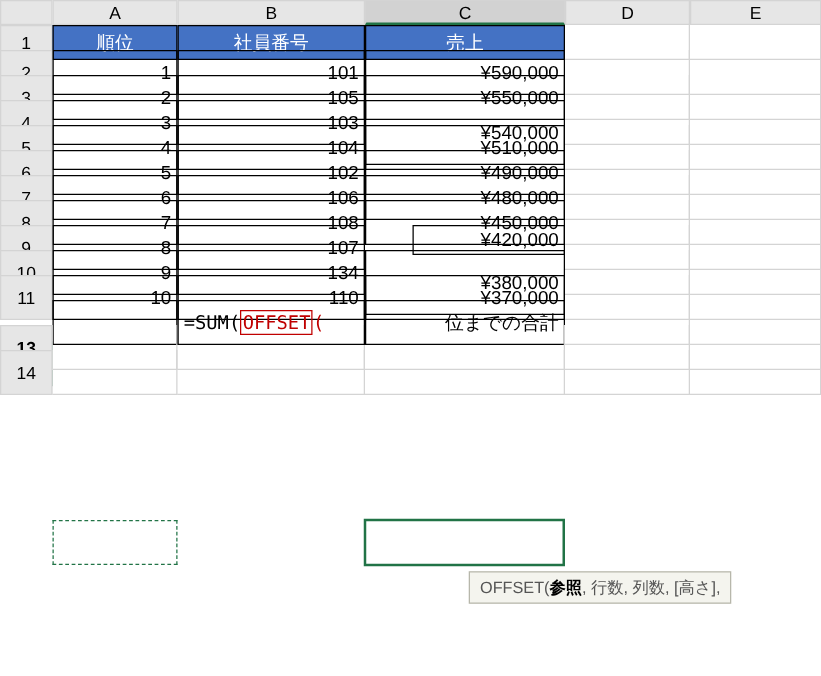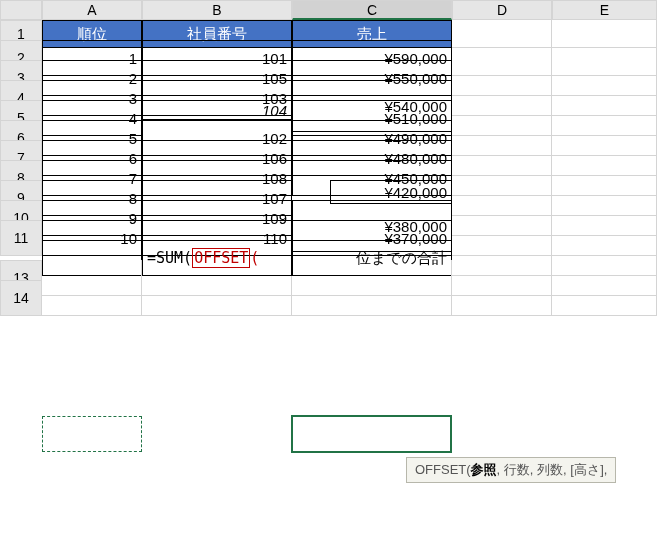--- a/index.html
+++ b/index.html
@@ -83,21 +83,20 @@
   pointer-events: none;
 }
 .tooltip {
   position: absolute;
   background: #f4f4ee;
   border: 1px solid #b7b7ab;
   font-size: 13px;
   padding: 3px 8px;
   color: #555;
   white-space: nowrap;
-  margin-left: 31px;
 }
 .tooltip b { color: #000; font-weight: bold; }
 .a12-cell { border: 1px solid #000; }
 .hdr.col-C { border-bottom: 2px solid #217346; }
 .rowhdr.row-12 { border-right: 2px solid #217346; }
 </style>
 </head>
 <body>
 
 <div class="grid" id="grid">
@@ -126,21 +125,21 @@
     <div class="cell" style="height: 36px;"></div>
     <div class="cell" style="height: 36px;"></div>
     <div class="rowhdr" style="height: 36px;">4</div>
     <div class="cell datacell" style="height: 36px;">3</div>
     <div class="cell datacell" style="height: 36px;">103</div>
     <div class="cell datacell" style="height: 52px;">¥540,000</div>
     <div class="cell" style="height: 36px;"></div>
     <div class="cell" style="height: 36px;"></div>
     <div class="rowhdr" style="height: 36px;">5</div>
     <div class="cell datacell" style="height: 36px;">4</div>
-    <div class="cell datacell" style="height: 20px; font-style: italic;">104</div>
+    <div class="cell datacell" style="height: 36px;">104</div>
     <div class="cell datacell" style="height: 36px; padding-left: 28px;">¥510,000</div>
     <div class="cell" style="height: 36px;"></div>
     <div class="cell" style="height: 36px;"></div>
     <div class="rowhdr" style="height: 36px;">6</div>
     <div class="cell datacell" style="height: 36px;">5</div>
     <div class="cell datacell" style="height: 36px;">102</div>
     <div class="cell datacell" style="height: 36px;">¥490,000</div>
     <div class="cell" style="height: 36px;"></div>
     <div class="cell" style="height: 36px;"></div>
     <div class="rowhdr" style="height: 36px;">7</div>
@@ -156,41 +155,41 @@
     <div class="cell" style="height: 36px;"></div>
     <div class="cell" style="height: 36px;"></div>
     <div class="rowhdr" style="height: 36px;">9</div>
     <div class="cell datacell" style="height: 36px;">8</div>
     <div class="cell datacell" style="height: 36px;">107</div>
     <div class="cell datacell" style="height: 24px; margin-left: 38px;">¥420,000</div>
     <div class="cell" style="height: 36px;"></div>
     <div class="cell" style="height: 36px;"></div>
     <div class="rowhdr" style="height: 36px;">10</div>
     <div class="cell datacell" style="height: 36px;">9</div>
-    <div class="cell datacell" style="height: 36px;">109</div>
+    <div class="cell datacell" style="height: 36px;">134</div>
     <div class="cell datacell" style="height: 52px;">¥380,000</div>
     <div class="cell" style="height: 36px;"></div>
     <div class="cell" style="height: 36px;"></div>
     <div class="rowhdr" style="height: 36px;">11</div>
     <div class="cell datacell" style="height: 36px;">10</div>
     <div class="cell datacell" style="height: 36px;">110</div>
     <div class="cell datacell" style="height: 36px;">¥370,000</div>
     <div class="cell" style="height: 36px;"></div>
     <div class="cell" style="height: 36px;"></div>
     <div class="rowhdr row-12 selected-row" style="height: 36px; margin-top: 33px;">12</div>
     <div class="cell a12-cell" style="height: 36px;"></div>
     <div class="cell formula-cell" style="height: 36px;">
       <span>=SUM(</span>
       <span class="fx-red">OFFSET</span>
       <span class="paren-red">(</span>
     </div>
     <div class="cell label-cell" style="height: 36px;">位までの合計</div>
     <div class="cell" style="height: 36px;"></div>
     <div class="cell" style="height: 36px;"></div>
-    <div class="rowhdr" style="height: 36px;">13</div>
+    <div class="rowhdr" style="height: 36px; font-weight: bold;">13</div>
     <div class="cell" style="height: 36px;"></div>
     <div class="cell" style="height: 36px;"></div>
     <div class="cell" style="height: 36px;"></div>
     <div class="cell" style="height: 36px;"></div>
     <div class="cell" style="height: 36px;"></div>
     <div class="rowhdr" style="height: 36px;">14</div>
     <div class="cell" style="height: 36px;"></div>
     <div class="cell" style="height: 36px;"></div>
     <div class="cell" style="height: 36px;"></div>
     <div class="cell" style="height: 36px;"></div>

